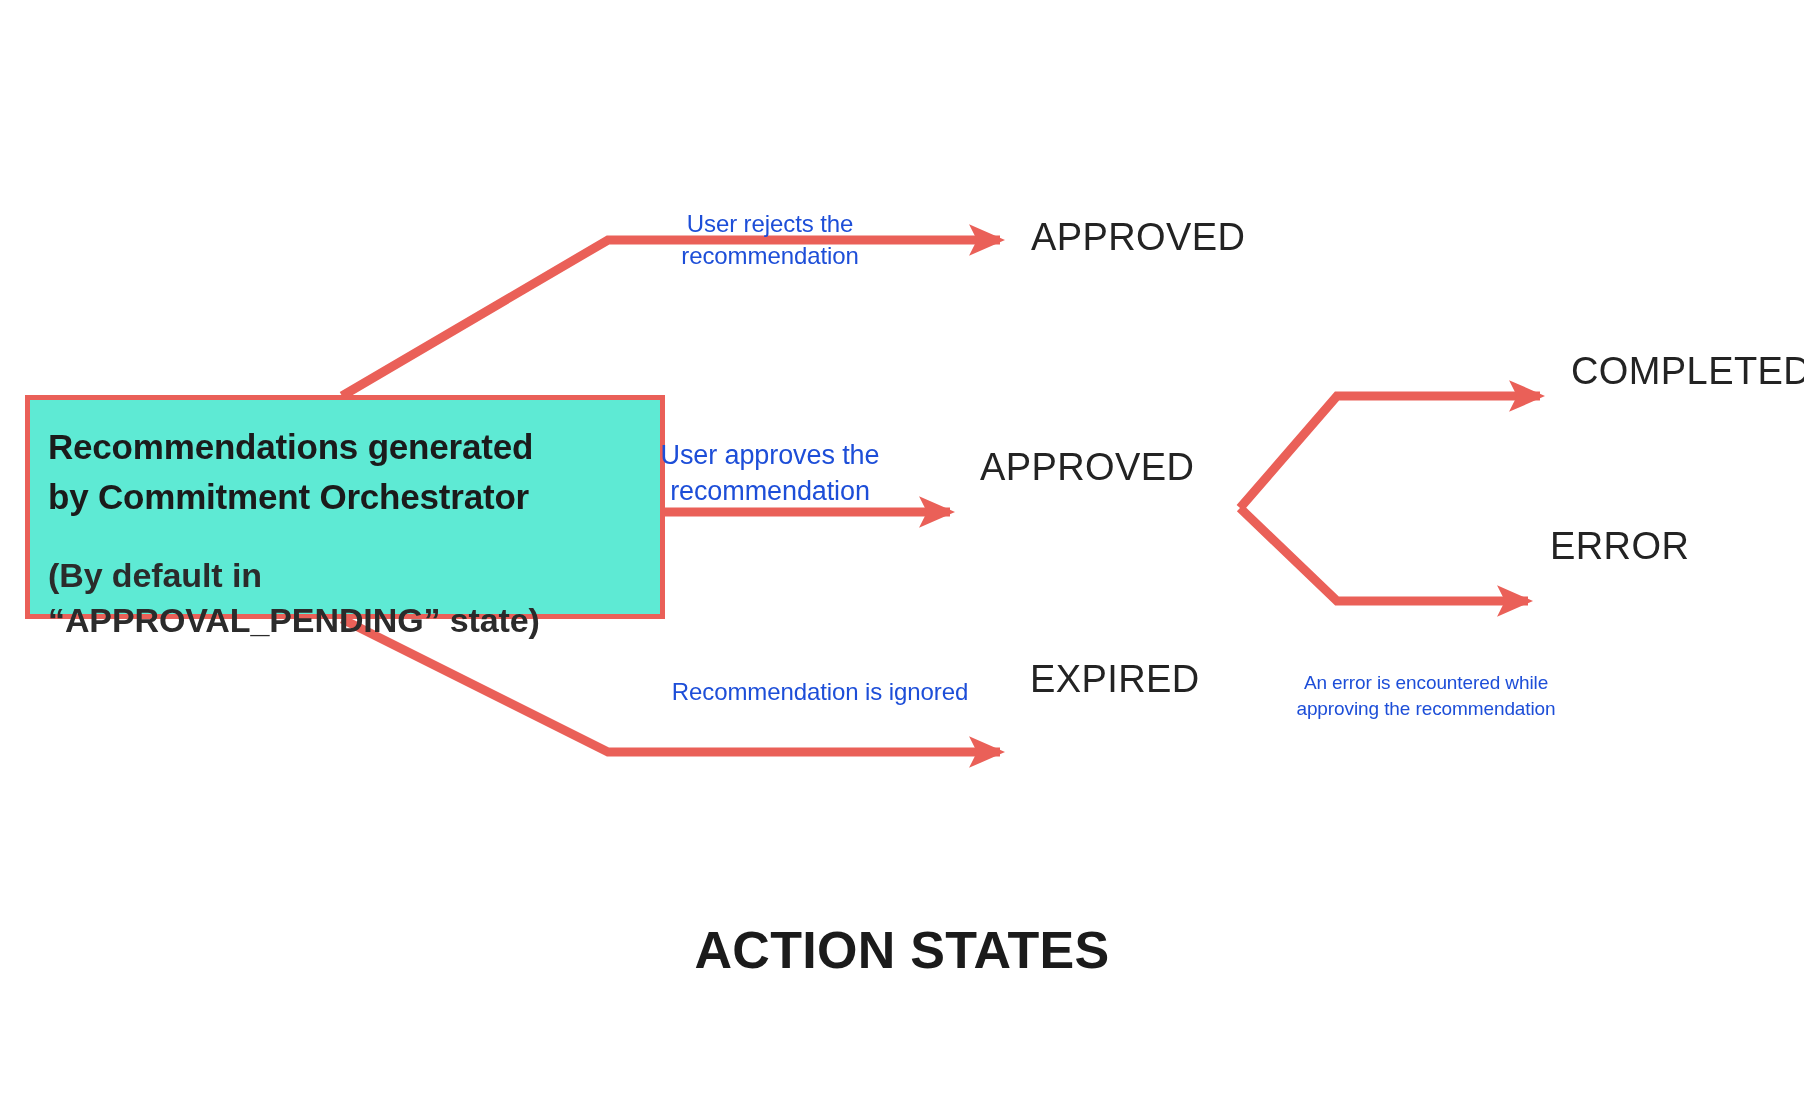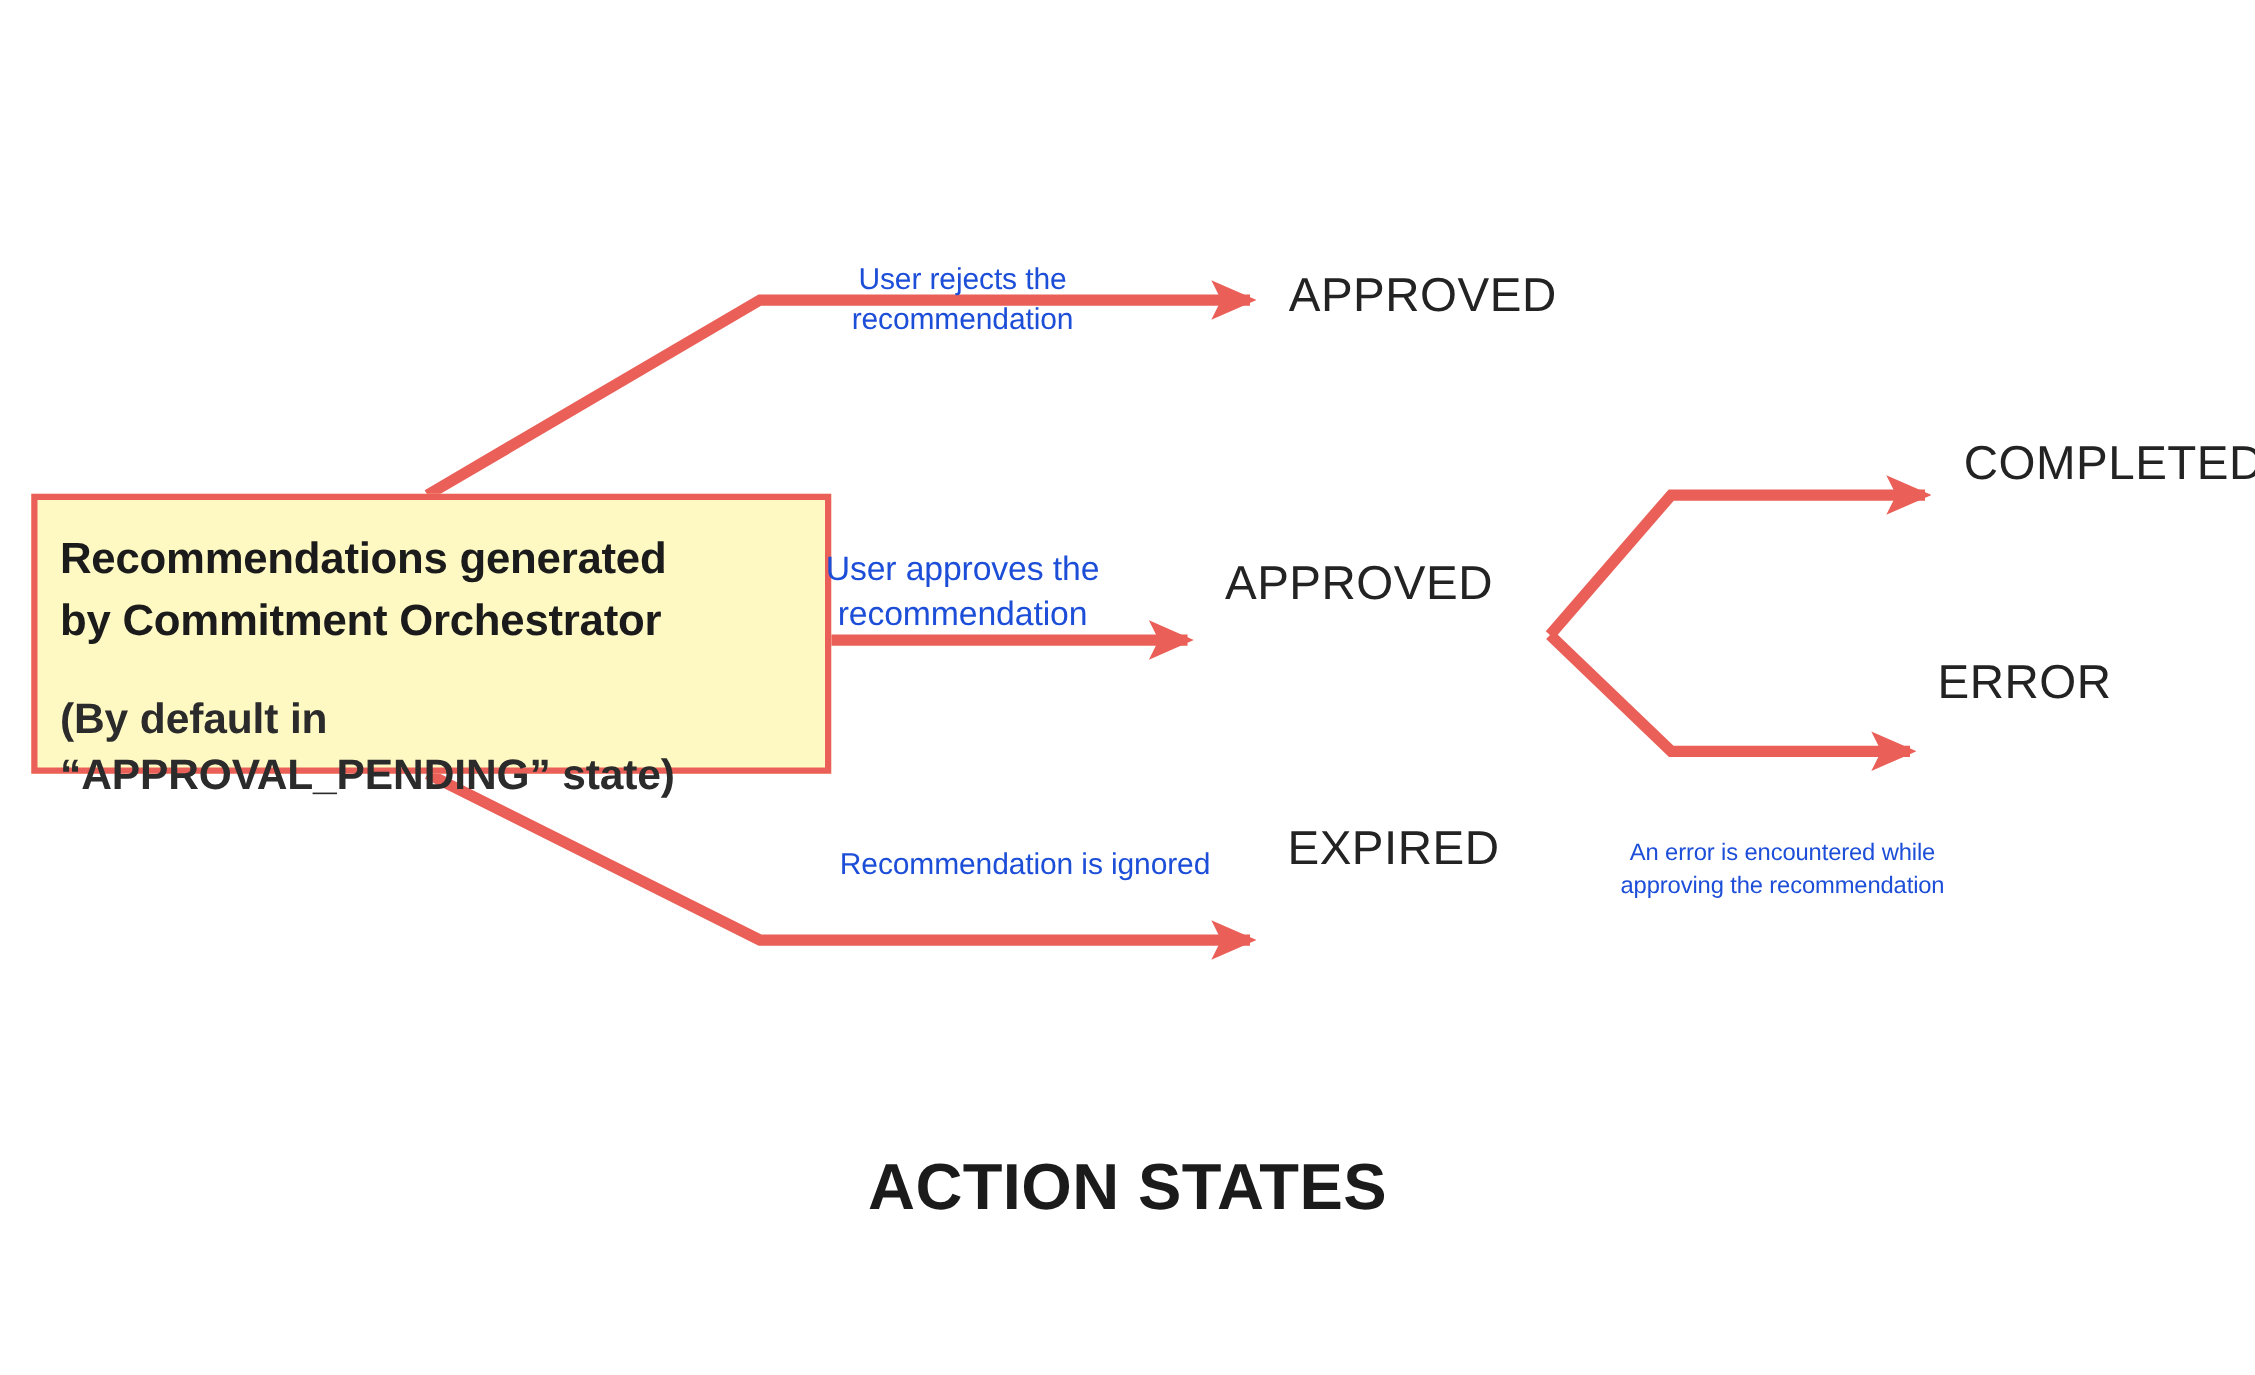--- a/index.html
+++ b/index.html
@@ -28,21 +28,21 @@
 
   
   .source-box {
     position: absolute;
     left: 25px;
     top: 395px;
     width: 640px;
     height: 224px;
     box-sizing: border-box;
     border: 5px solid #ea6058;
-    background: #fef9c3;
+    background: #5eead4;
     padding: 22px 18px 0 18px;
   }
   .source-title {
     font-size: 35px;
     font-weight: bold;
     color: #1b1b1b;
     line-height: 1.42;
     letter-spacing: -0.2px;
     white-space: pre-line;
   }

